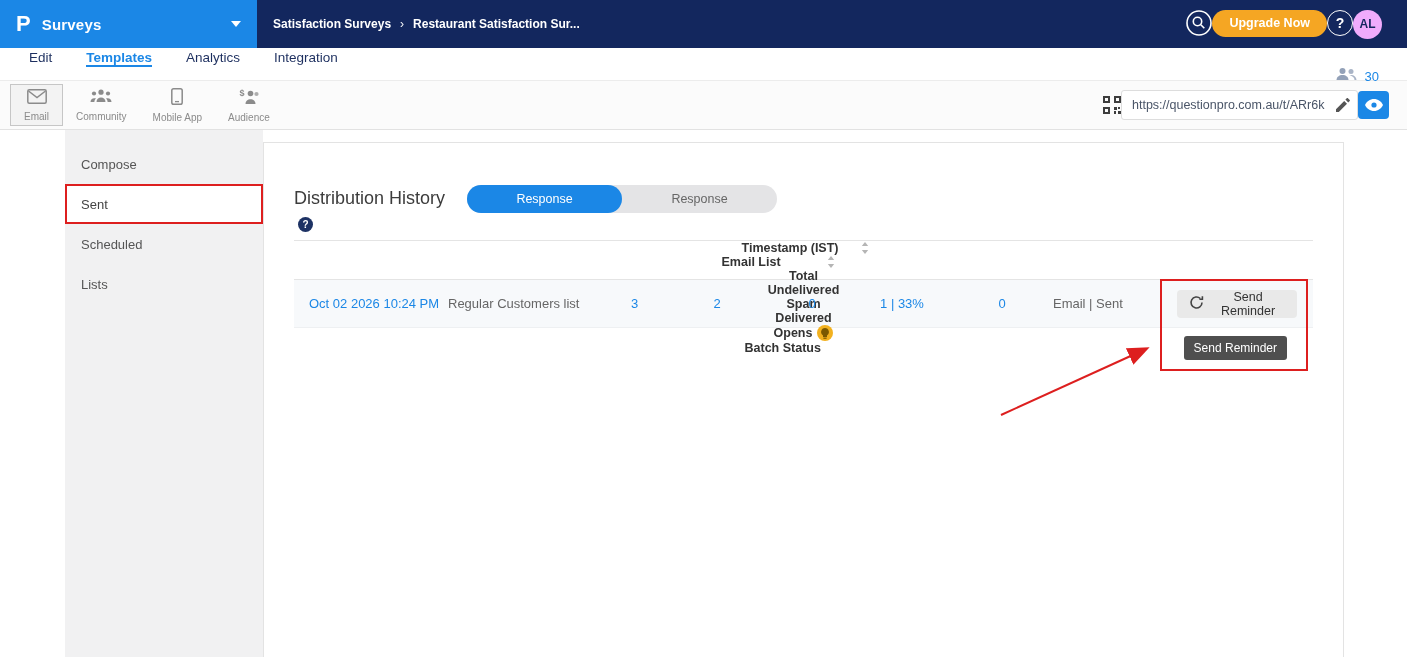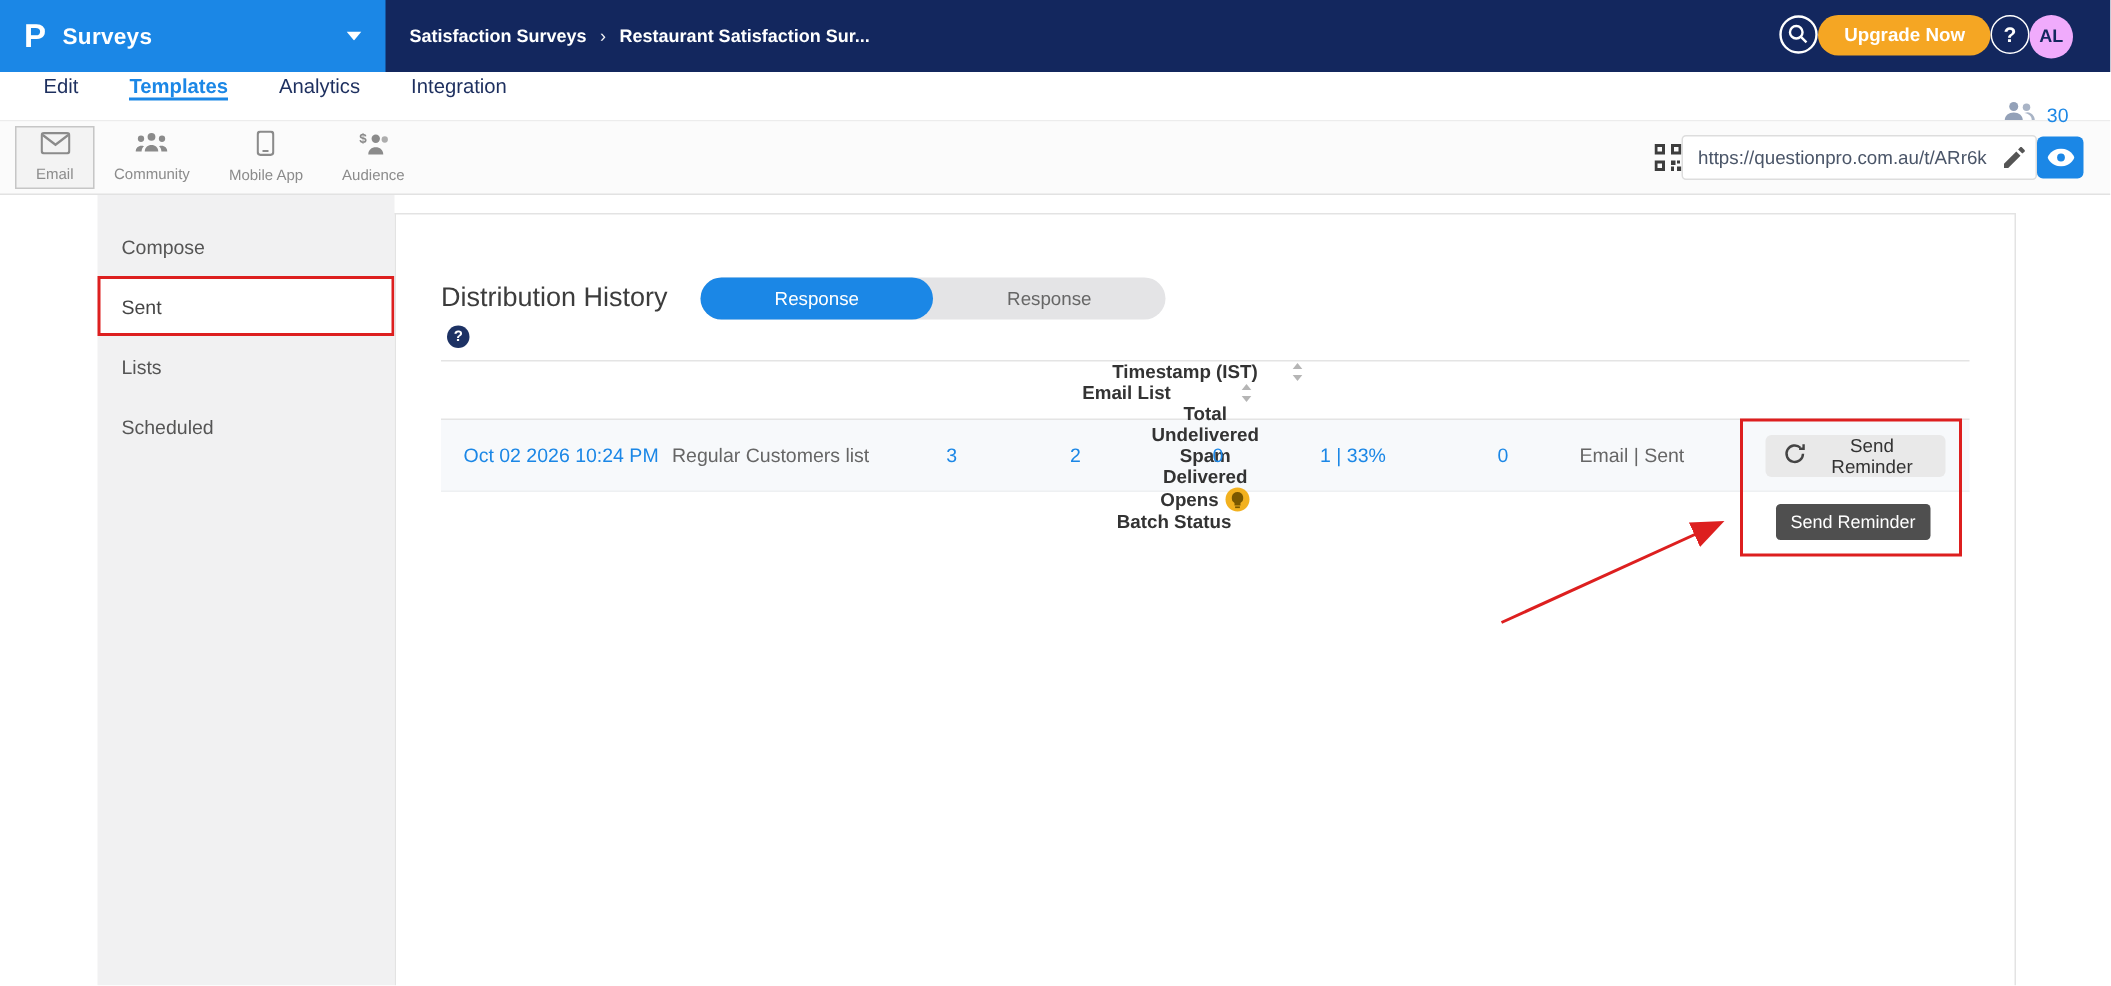--- a/index.html
+++ b/index.html
@@ -212,22 +212,22 @@
     </button>
   </div>
 </div>
 
 <div class="workspace">
   <div class="left-gutter"></div>
 
   <aside class="sidebar">
     <div class="side-item">Compose</div>
     <div class="side-item active">Sent</div>
+    <div class="side-item">Scheduled</div>
     <div class="side-item">Lists</div>
-    <div class="side-item">Scheduled</div>
   </aside>
 
   <main class="panel">
     <div class="panel-head">
       <div>
         <div class="page-title">Distribution History</div>
         <div class="help-dot">?</div>
       </div>
       <div class="pill">
         <div class="pill-seg active">Response</div>

